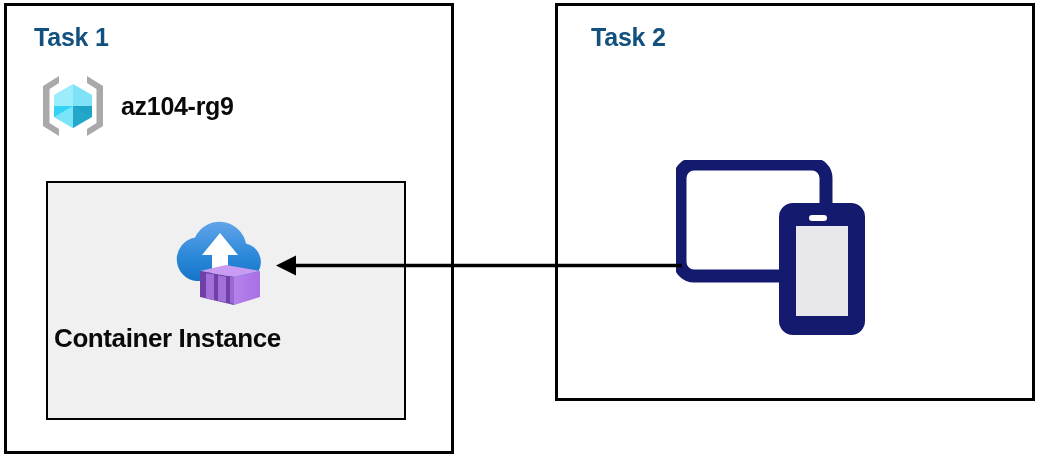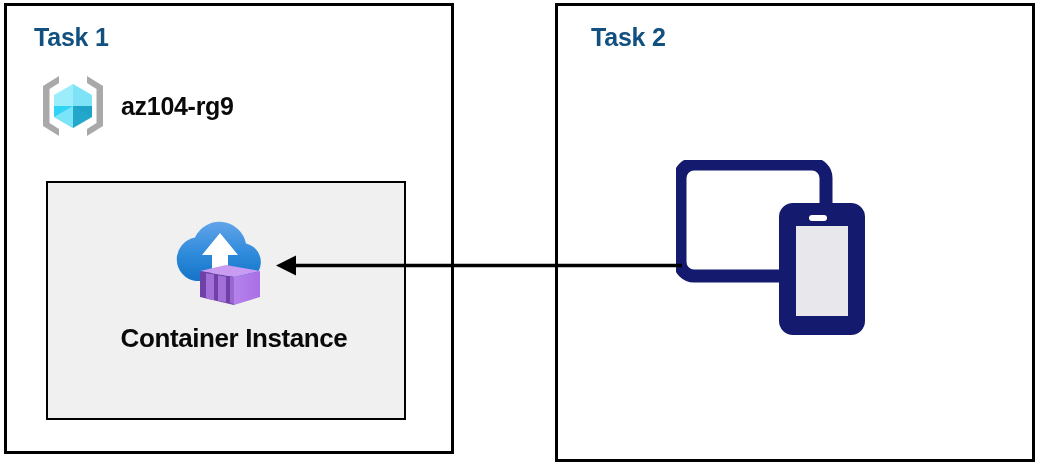--- a/index.html
+++ b/index.html
@@ -19,21 +19,21 @@
   }
 
   
   .panel {
     position: absolute;
     background: #ffffff;
     border: 3px solid #000000;
     box-sizing: border-box;
   }
   #panel-task1 { left: 4px;   top: 3px; width: 450px; height: 451px; }
-  #panel-task2 { left: 555px; top: 3px; width: 480px; height: 459px; }
+  #panel-task2 { left: 555px; top: 3px; width: 480px; height: 398px; }
 
   .panel-title {
     position: absolute;
     font-size: 25px;
     font-weight: bold;
     color: #12517f;
     letter-spacing: -0.2px;
     white-space: nowrap;
   }
   #title-task1 { left: 27px; top: 17px; }
@@ -71,24 +71,23 @@
   #aci-icon {
     position: absolute;
     left: 120px;
     top: 22px;
     width: 104px;
     height: 104px;
     display: block;
   }
   #aci-label {
     position: absolute;
-    left: 16px;
+    left: 6px;
     right: 0;
     top: 140px;
-    text-align: center;
     font-size: 26px;
     font-weight: bold;
     color: #0a0a0a;
     letter-spacing: -0.4px;
     white-space: nowrap;
   }
 
   
   #devices-icon {
     position: absolute;

